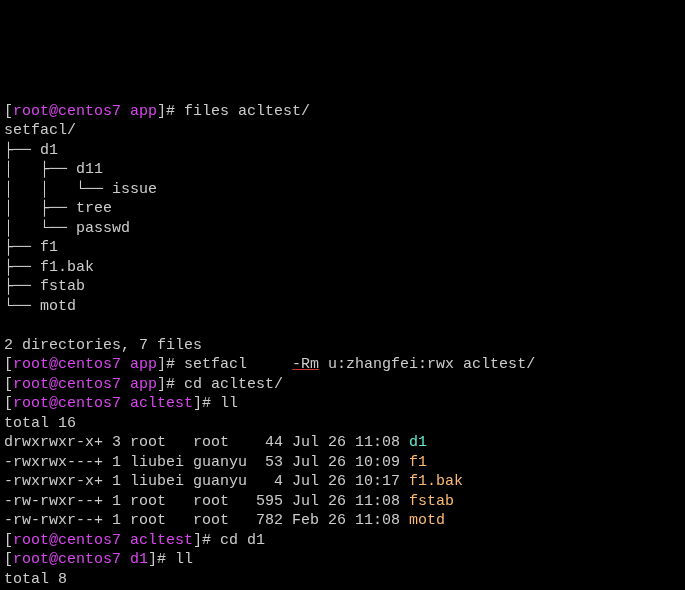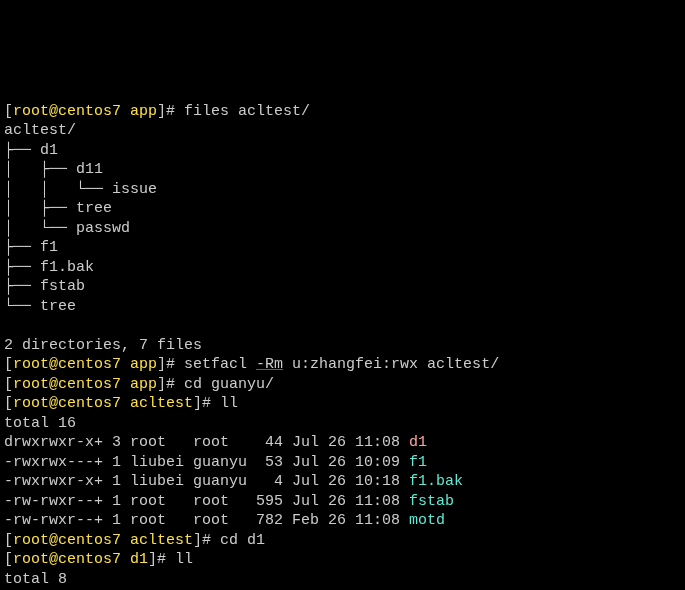--- a/index.html
+++ b/index.html
@@ -11,51 +11,51 @@
       padding: 4px;
       width: 685px;
       height: 590px;
       box-sizing: border-box;
       overflow: hidden;
       white-space: pre;
       line-height: 1.3;
     }
     .line { white-space: pre; }
     .white { color: #ccc; }
-    .red { color: #fde047; font-family: Liberation Mono, monospace; }
-    .blue { color: #fca5a5; }
-    .green { color: #5eead4; }
-    .underline-red { text-decoration: underline; text-decoration-color: #cc3333; }
+    .red { color: #d946ef; font-family: Liberation Mono, monospace; }
+    .blue { color: #5eead4; }
+    .green { color: #fdba74; }
+    .underline-red { text-decoration: underline; text-decoration-color: #cc3333; margin-left: 36px; }
   </style>
 </head>
 <body>
 
 
 
 <div>
 <span class="line"><span class="white">[</span><span class="red">root@centos7 app</span><span class="white">]# </span><span class="white">files acltest/</span></span>
-<span class="line white">acltest/</span>
+<span class="line white">setfacl/</span>
 <span class="line white">├── d1</span>
 <span class="line white">│   ├── d11</span>
 <span class="line white">│   │   └── issue</span>
 <span class="line white">│   ├── tree</span>
 <span class="line white">│   └── passwd</span>
 <span class="line white">├── f1</span>
 <span class="line white">├── f1.bak</span>
 <span class="line white">├── fstab</span>
-<span class="line white">└── tree</span>
+<span class="line white">└── motd</span>
 <span class="line white"></span>
 <span class="line white">2 directories, 7 files</span>
 <span class="line"><span class="white">[</span><span class="red">root@centos7 app</span><span class="white">]# </span><span class="white"><span>setfacl </span><span class="underline-red">-Rm</span><span> u:zhangfei:rwx acltest/</span></span></span>
-<span class="line"><span class="white">[</span><span class="red">root@centos7 app</span><span class="white">]# </span><span class="white">cd guanyu/</span></span>
+<span class="line"><span class="white">[</span><span class="red">root@centos7 app</span><span class="white">]# </span><span class="white">cd acltest/</span></span>
 <span class="line"><span class="white">[</span><span class="red">root@centos7 acltest</span><span class="white">]# </span><span class="white">ll</span></span>
 <span class="line white">total 16</span>
 <span class="line"><span class="white">drwxrwxr-x+ 3 root   root    44 Jul 26 11:08 </span><span class="blue">d1</span></span>
 <span class="line"><span class="white">-rwxrwx---+ 1 liubei guanyu  53 Jul 26 10:09 </span><span class="green">f1</span></span>
-<span class="line"><span class="white">-rwxrwxr-x+ 1 liubei guanyu   4 Jul 26 10:18 </span><span class="green">f1.bak</span></span>
+<span class="line"><span class="white">-rwxrwxr-x+ 1 liubei guanyu   4 Jul 26 10:17 </span><span class="green">f1.bak</span></span>
 <span class="line"><span class="white">-rw-rwxr--+ 1 root   root   595 Jul 26 11:08 </span><span class="green">fstab</span></span>
 <span class="line"><span class="white">-rw-rwxr--+ 1 root   root   782 Feb 26 11:08 </span><span class="green">motd</span></span>
 <span class="line"><span class="white">[</span><span class="red">root@centos7 acltest</span><span class="white">]# </span><span class="white">cd d1</span></span>
 <span class="line"><span class="white">[</span><span class="red">root@centos7 d1</span><span class="white">]# </span><span class="white">ll</span></span>
 <span class="line white">total 8</span>
 
 
 
 </div>
 

